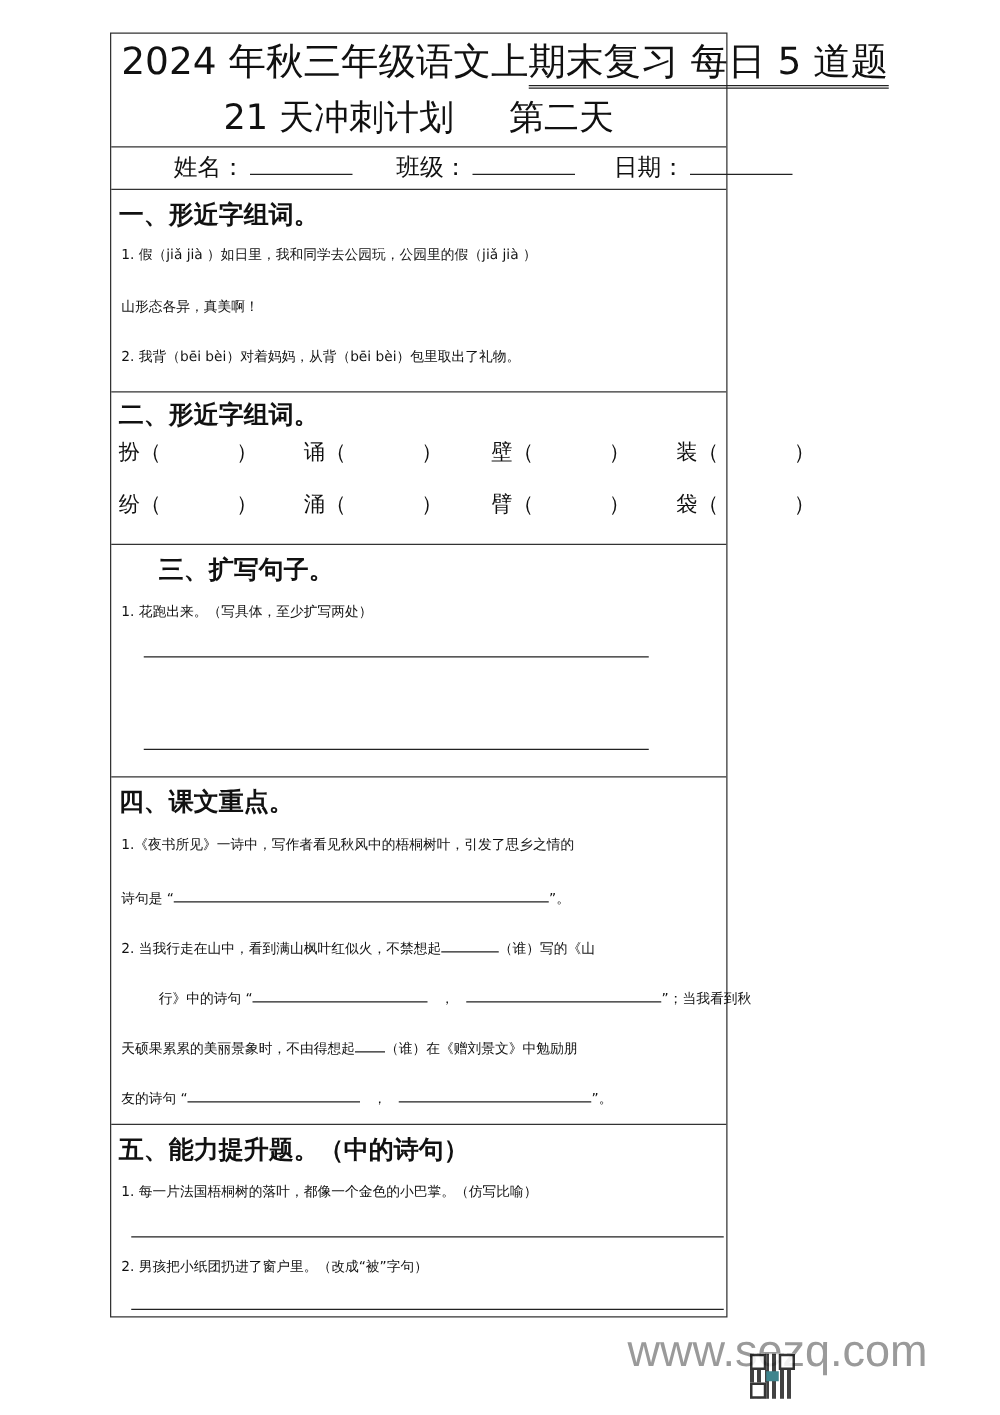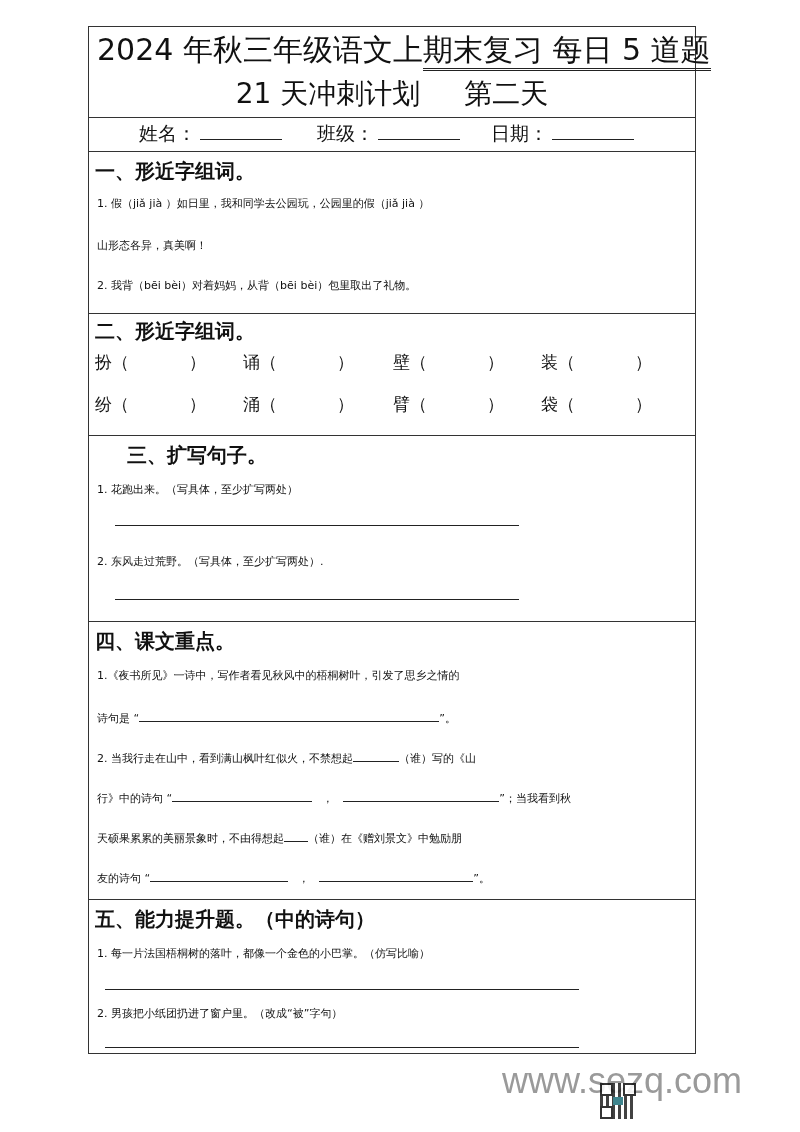--- a/index.html
+++ b/index.html
@@ -1,21 +1,21 @@
 <!DOCTYPE html>
 <html><head>
 <meta charset="utf-8">
 <style>
   html, body { margin: 0; padding: 0; background: #ffffff; }
   body {
     width: 800px; height: 1132px; position: relative; overflow: hidden;
     font-family: "DejaVu Sans", "Liberation Sans", sans-serif; color: #111;
   }
   .sheet {
-    position: absolute; left: 88px; top: 26px; width: 608px; height: 1028px;
+    position: absolute; left: 88px; top: 26px; width: 494px; height: 1028px;
     border: 1.5px solid #333; box-sizing: border-box;
   }
   .title-block { position: absolute; left: 0; right: 0; top: 0; height: 90px; }
   .title-line1 {
     position: absolute; left: 8px; top: 4px; font-size: 30px; white-space: nowrap;
     letter-spacing: 0px; line-height: 38px;
   }
   .title-line1 .ul {
     border-bottom: 3px double #222; padding-bottom: 1px;
   }
@@ -105,35 +105,34 @@
     <div class="word-cell" style="left:154px; top:76px;"><span>涌（</span><span class="paren-gap"></span><span>）</span></div>
     <div class="word-cell" style="left:304px; top:76px;"><span>臂（</span><span class="paren-gap"></span><span>）</span></div>
     <div class="word-cell" style="left:452px; top:76px;"><span>袋（</span><span class="paren-gap"></span><span>）</span></div>
   </div>
   <div class="hline" style="top:408px;"></div>
 
   <div class="section" style="top:410px; height:182px;">
     <div class="sec-head" style="top:4px;margin-left:32px;">三、扩写句子。</div>
     <div class="line" style="top:40px;">1. 花跑出来。（写具体，至少扩写两处）</div>
     <div class="answer-line" style="left:26px; width:404px; top:88px;"></div>
-    <div class="line" style="top:112px;">2. 东风走过荒野。（写具体，至少扩写两处）.</div>
     <div class="answer-line" style="left:26px; width:404px; top:162px;"></div>
   </div>
   <div class="hline" style="top:594px;"></div>
 
   <div class="section" style="top:596px; height:272px;">
     <div class="sec-head" style="top:4px;">四、课文重点。</div>
     <div class="line" style="top:40px;">1.《夜书所见》一诗中，写作者看见秋风中的梧桐树叶，引发了思乡之情的</div>
     <div class="line" style="top:80px;">
       <span>诗句是 “</span><span class="inline-blank" style="width:300px;"></span><span>”。</span>
     </div>
     <div class="line" style="top:120px;">
       <span>2. 当我行走在山中，看到满山枫叶红似火，不禁想起</span><span class="inline-blank" style="width:46px;"></span><span>（谁）写的《山</span>
     </div>
-    <div class="line" style="top:160px;">
+    <div class="line" style="top:160px;margin-left:30px;">
       <span>行》中的诗句 “</span><span class="inline-blank" style="width:140px;"></span><span style="padding:0 10px;">，</span><span class="inline-blank" style="width:156px;"></span><span>”；当我看到秋</span>
     </div>
     <div class="line" style="top:200px;">
       <span>天硕果累累的美丽景象时，不由得想起</span><span class="inline-blank" style="width:24px;"></span><span>（谁）在《赠刘景文》中勉励朋</span>
     </div>
     <div class="line" style="top:240px;">
       <span>友的诗句 “</span><span class="inline-blank" style="width:138px;"></span><span style="padding:0 10px;">，</span><span class="inline-blank" style="width:154px;"></span><span>”。</span>
     </div>
   </div>
   <div class="hline" style="top:872px;"></div>

